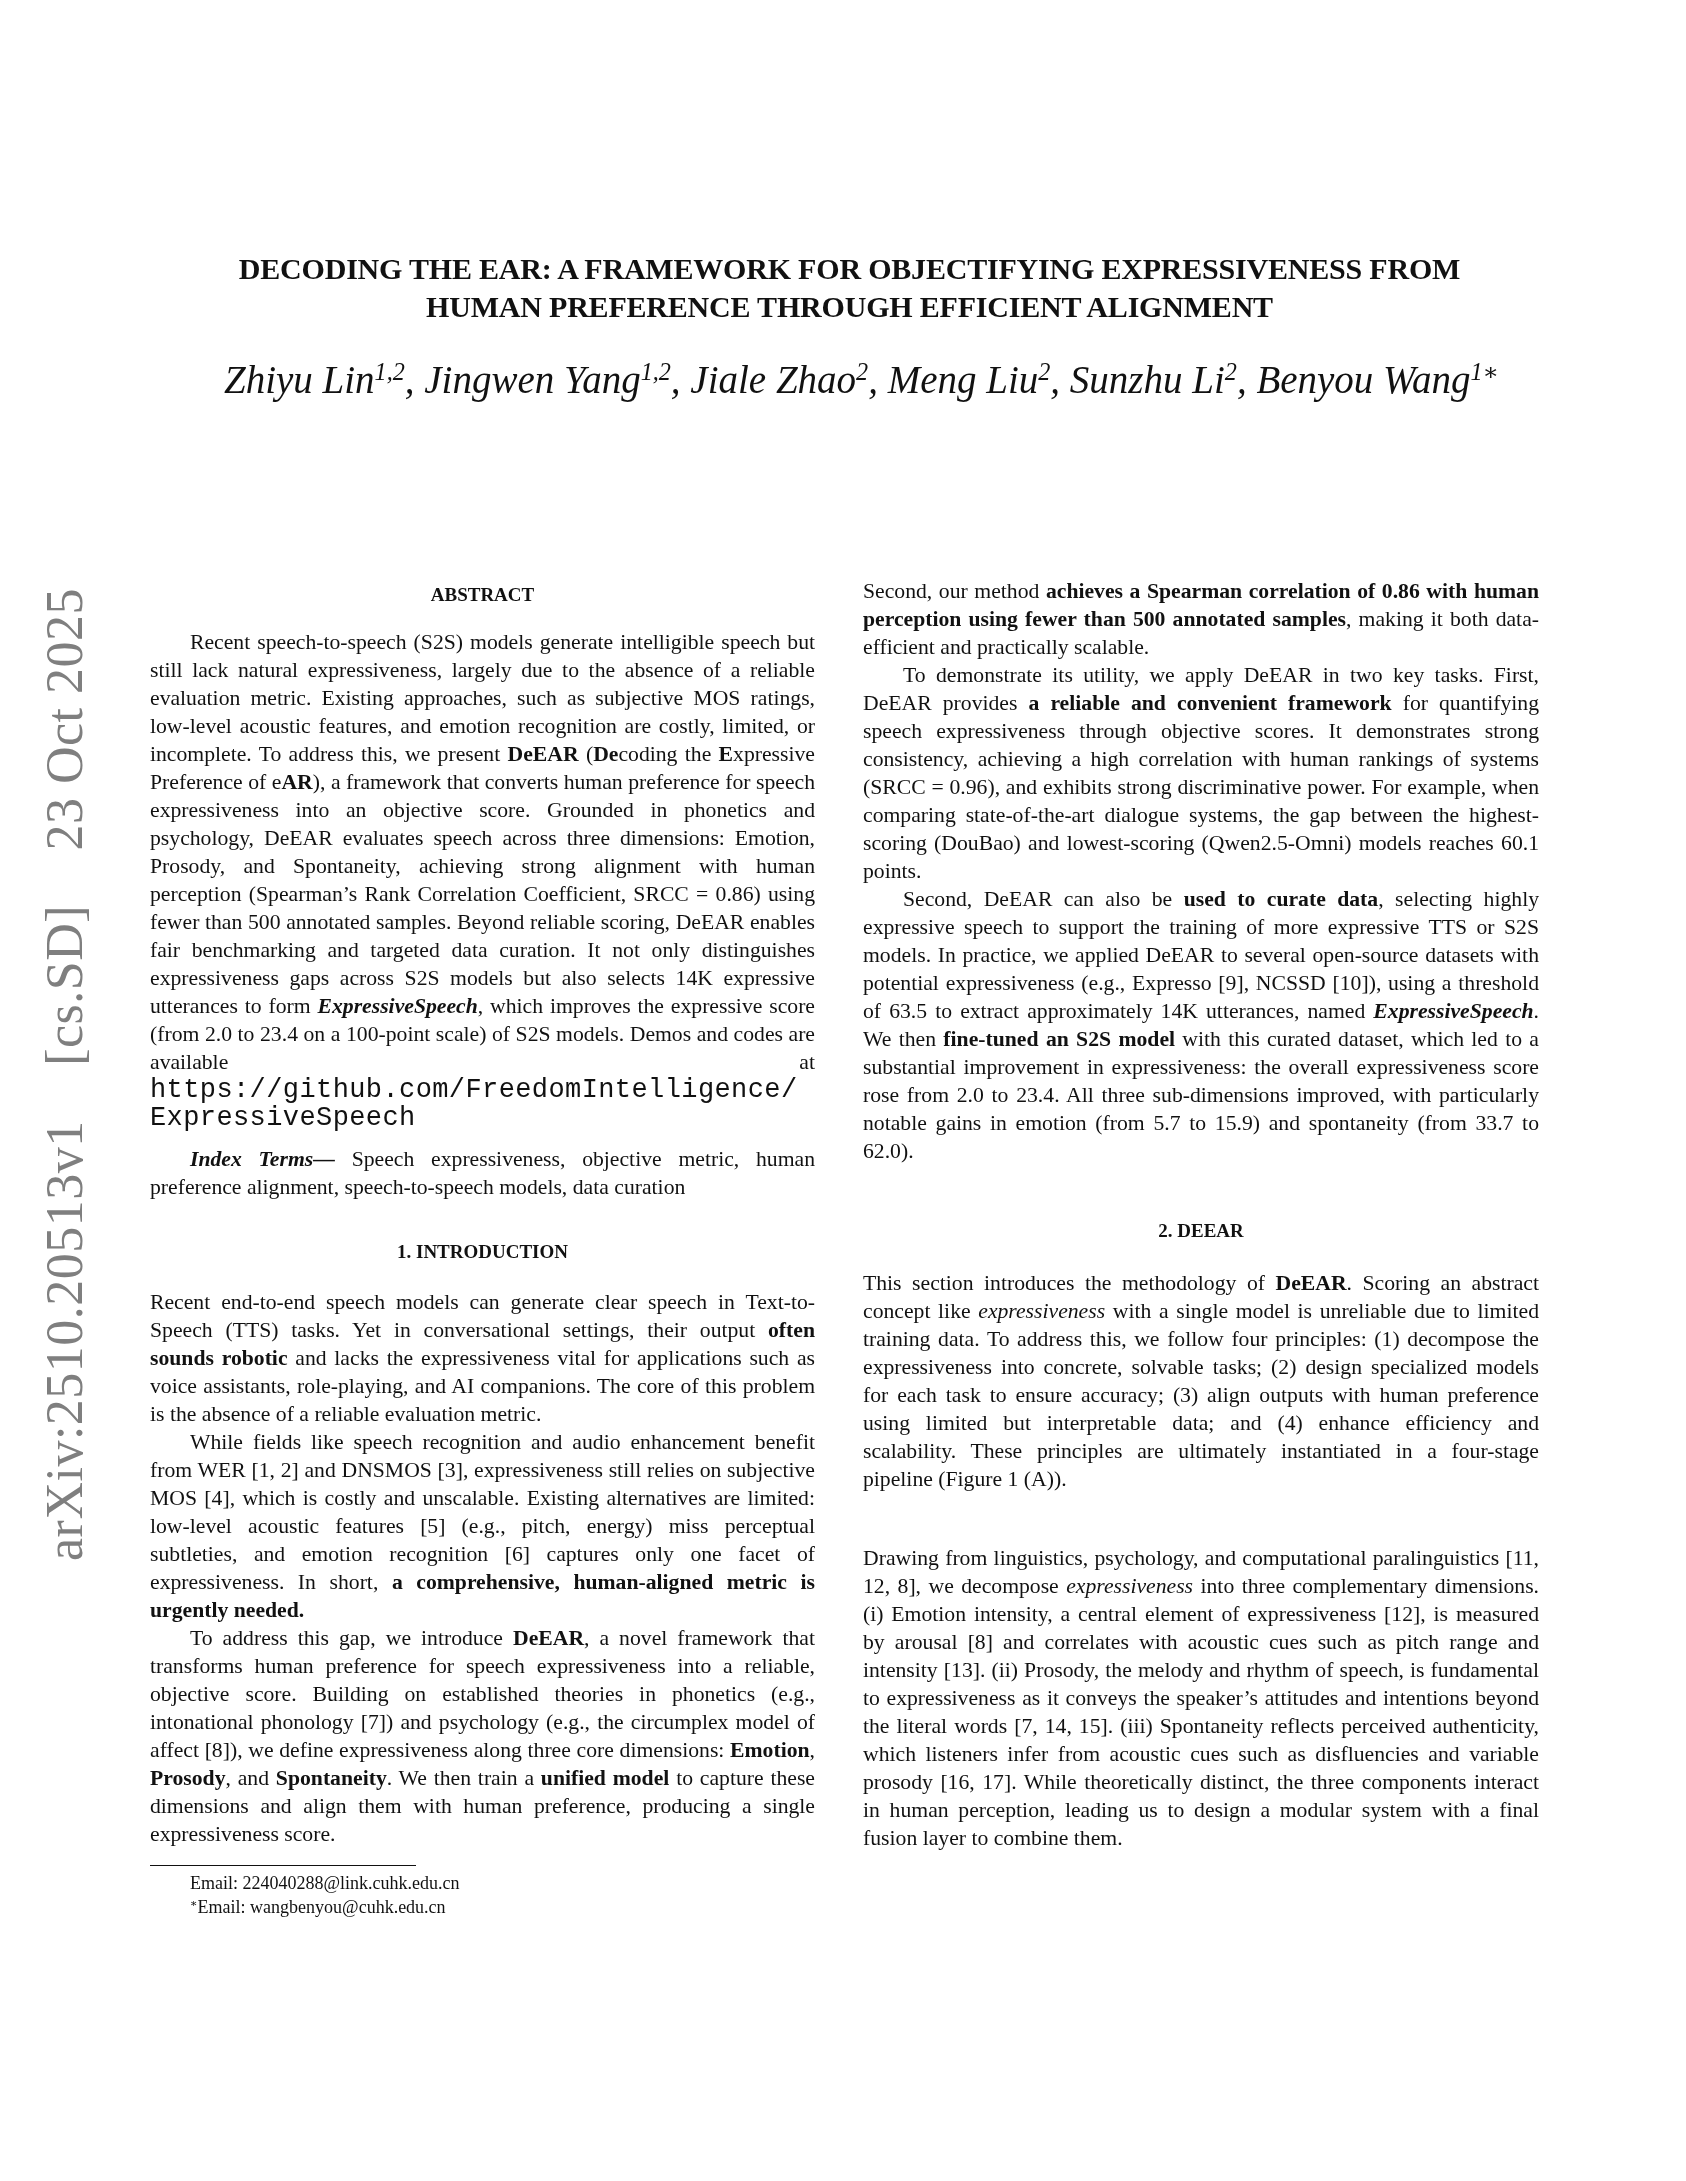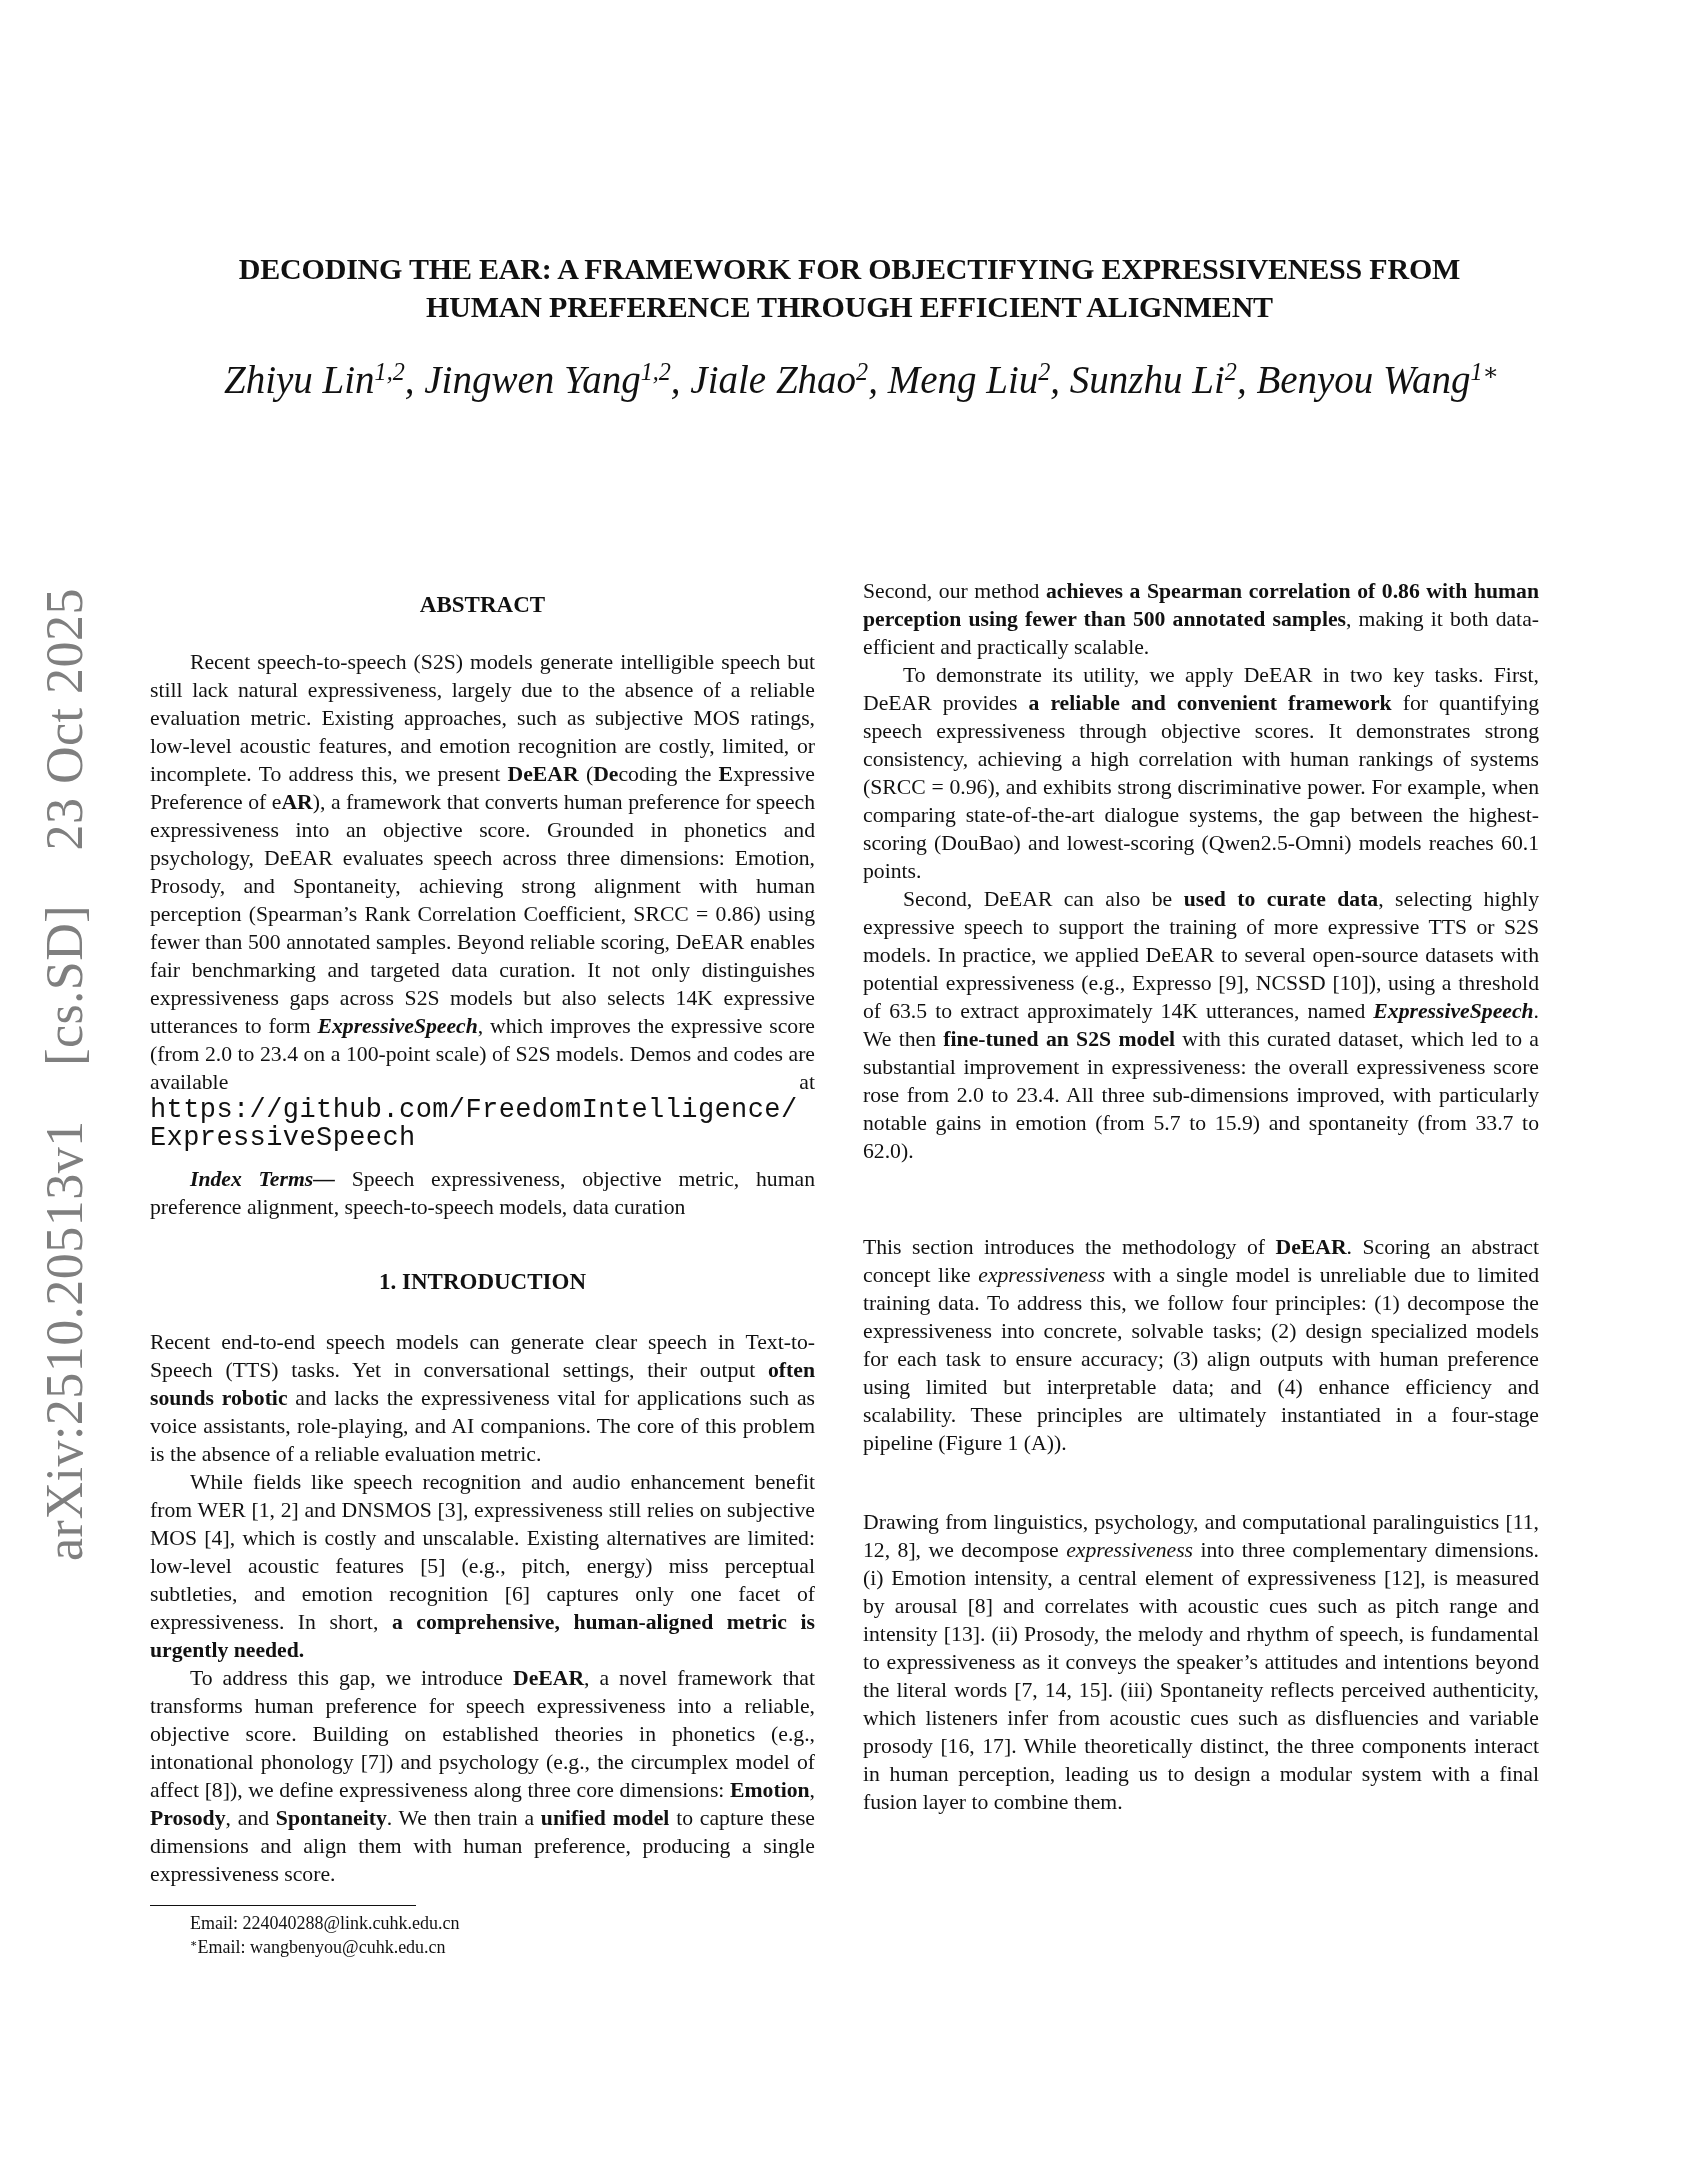--- a/index.html
+++ b/index.html
@@ -37,21 +37,21 @@
   .affils {
     position: absolute; left: 138px; width: 1423px; top: 433px;
     text-align: center; font-size: 29px; line-height: 37px;
   }
   sup { font-size: 62%; vertical-align: 0; position: relative; top: -0.55em; line-height: 0; }
 
   .col { position: absolute; width: 665px; font-size: 21.7px; line-height: 28px; text-align: justify; hyphens: manual; }
   .col-left  { left: 150px; top: 577px; }
   .col-right { left: 863px; top: 577px; width: 676px; }
 
-  .sec-head { text-align: center; font-weight: bold; font-size: 23px; margin: 14px; }
+  .sec-head { text-align: center; font-weight: bold; font-size: 19px; margin: 4px; }
   .subsec-head { font-weight: bold; font-size: 21.7px; margin: 0; text-align: left; }
   p { margin: 0; }
   .indent { text-indent: 40px; }
   .mono { font-family: "Liberation Mono", "DejaVu Sans Mono", monospace; font-size: 27px; letter-spacing: 0.4px; margin-top: 10px; }
   b { font-weight: bold; }
   i { font-style: italic; }
 
   .footnote-rule { width: 266px; border-top: 1.5px solid #111; margin-top: 16.5px; }
   .footnote { font-size: 18px; line-height: 24px; padding-left: 40px; text-align: left; }
 </style>
@@ -96,20 +96,21 @@
     <div class="footnote">Email: 224040288@link.cuhk.edu.cn</div>
     <div class="footnote"><sup>∗</sup><span>Email: wangbenyou@cuhk.edu.cn</span></div>
   </div>
 
   <div class="col col-right">
     <p><span>Second, our method </span><b>achieves a Spearman correlation of 0.86 with human perception using fewer than 500 annotated samples</b><span>, mak­ing it both data-efficient and practically scalable.</span></p>
     <p class="indent"><span>To demonstrate its utility, we apply DeEAR in two key tasks. First, DeEAR provides </span><b>a reliable and convenient framework</b><span> for quantifying speech expressiveness through objective scores.  It demonstrates strong consistency, achieving a high correlation with human rankings of systems (SRCC = 0.96), and exhibits strong discriminative power. For example, when comparing state-of-the-art dialogue systems, the gap between the highest-scoring (DouBao) and lowest-scoring (Qwen2.5-Omni) models reaches 60.1 points.</span></p>
     <p class="indent"><span>Second, DeEAR can also be </span><b>used to curate data</b><span>, selecting highly expressive speech to support the training of more expres­sive TTS or S2S models.  In practice, we applied DeEAR to sev­eral open-source datasets with potential expressiveness (e.g., Ex­presso [9], NCSSD [10]), using a threshold of 63.5 to extract ap­proximately 14K utterances, named </span><b><i>ExpressiveSpeech</i></b><span>.  We then </span><b>fine-tuned an S2S model</b><span> with this curated dataset, which led to a substantial improvement in expressiveness: the overall expressive­ness score rose from 2.0 to 23.4. All three sub-dimensions improved, with particularly notable gains in emotion (from 5.7 to 15.9) and spontaneity (from 33.7 to 62.0).</span></p>
 
     <div style="height:48px"></div>
+    <h3 class="sec-head">2.  DEEAR</h3>
     <div style="height:20px"></div>
 
     <p><span>This section introduces the methodology of </span><b>DeEAR</b><span>. Scoring an ab­stract concept like </span><i>expressiveness</i><span> with a single model is unreliable due to limited training data.  To address this, we follow four princi­ples: (1) decompose the expressiveness into concrete, solvable tasks; (2) design specialized models for each task to ensure accuracy; (3) align outputs with human preference using limited but interpretable data; and (4) enhance efficiency and scalability. These principles are ultimately instantiated in a four-stage pipeline (Figure 1 (A)).</span></p>
 
     <div style="height:33px"></div>
     <div style="height:18.4px"></div>
 
     <p><span>Drawing from linguistics, psychology, and computational paralin­guistics [11, 12, 8], we decompose </span><i>expressiveness</i><span> into three com­plementary dimensions.  (i) Emotion intensity, a central element of expressiveness [12], is measured by arousal [8] and correlates with acoustic cues such as pitch range and intensity [13].  (ii) Prosody, the melody and rhythm of speech, is fundamental to expressiveness as it conveys the speaker’s attitudes and intentions beyond the lit­eral words [7, 14, 15].  (iii) Spontaneity reflects perceived authen­ticity, which listeners infer from acoustic cues such as disfluencies and variable prosody [16, 17]. While theoretically distinct, the three components interact in human perception, leading us to design a modular system with a final fusion layer to combine them.</span></p>
   </div>
 

